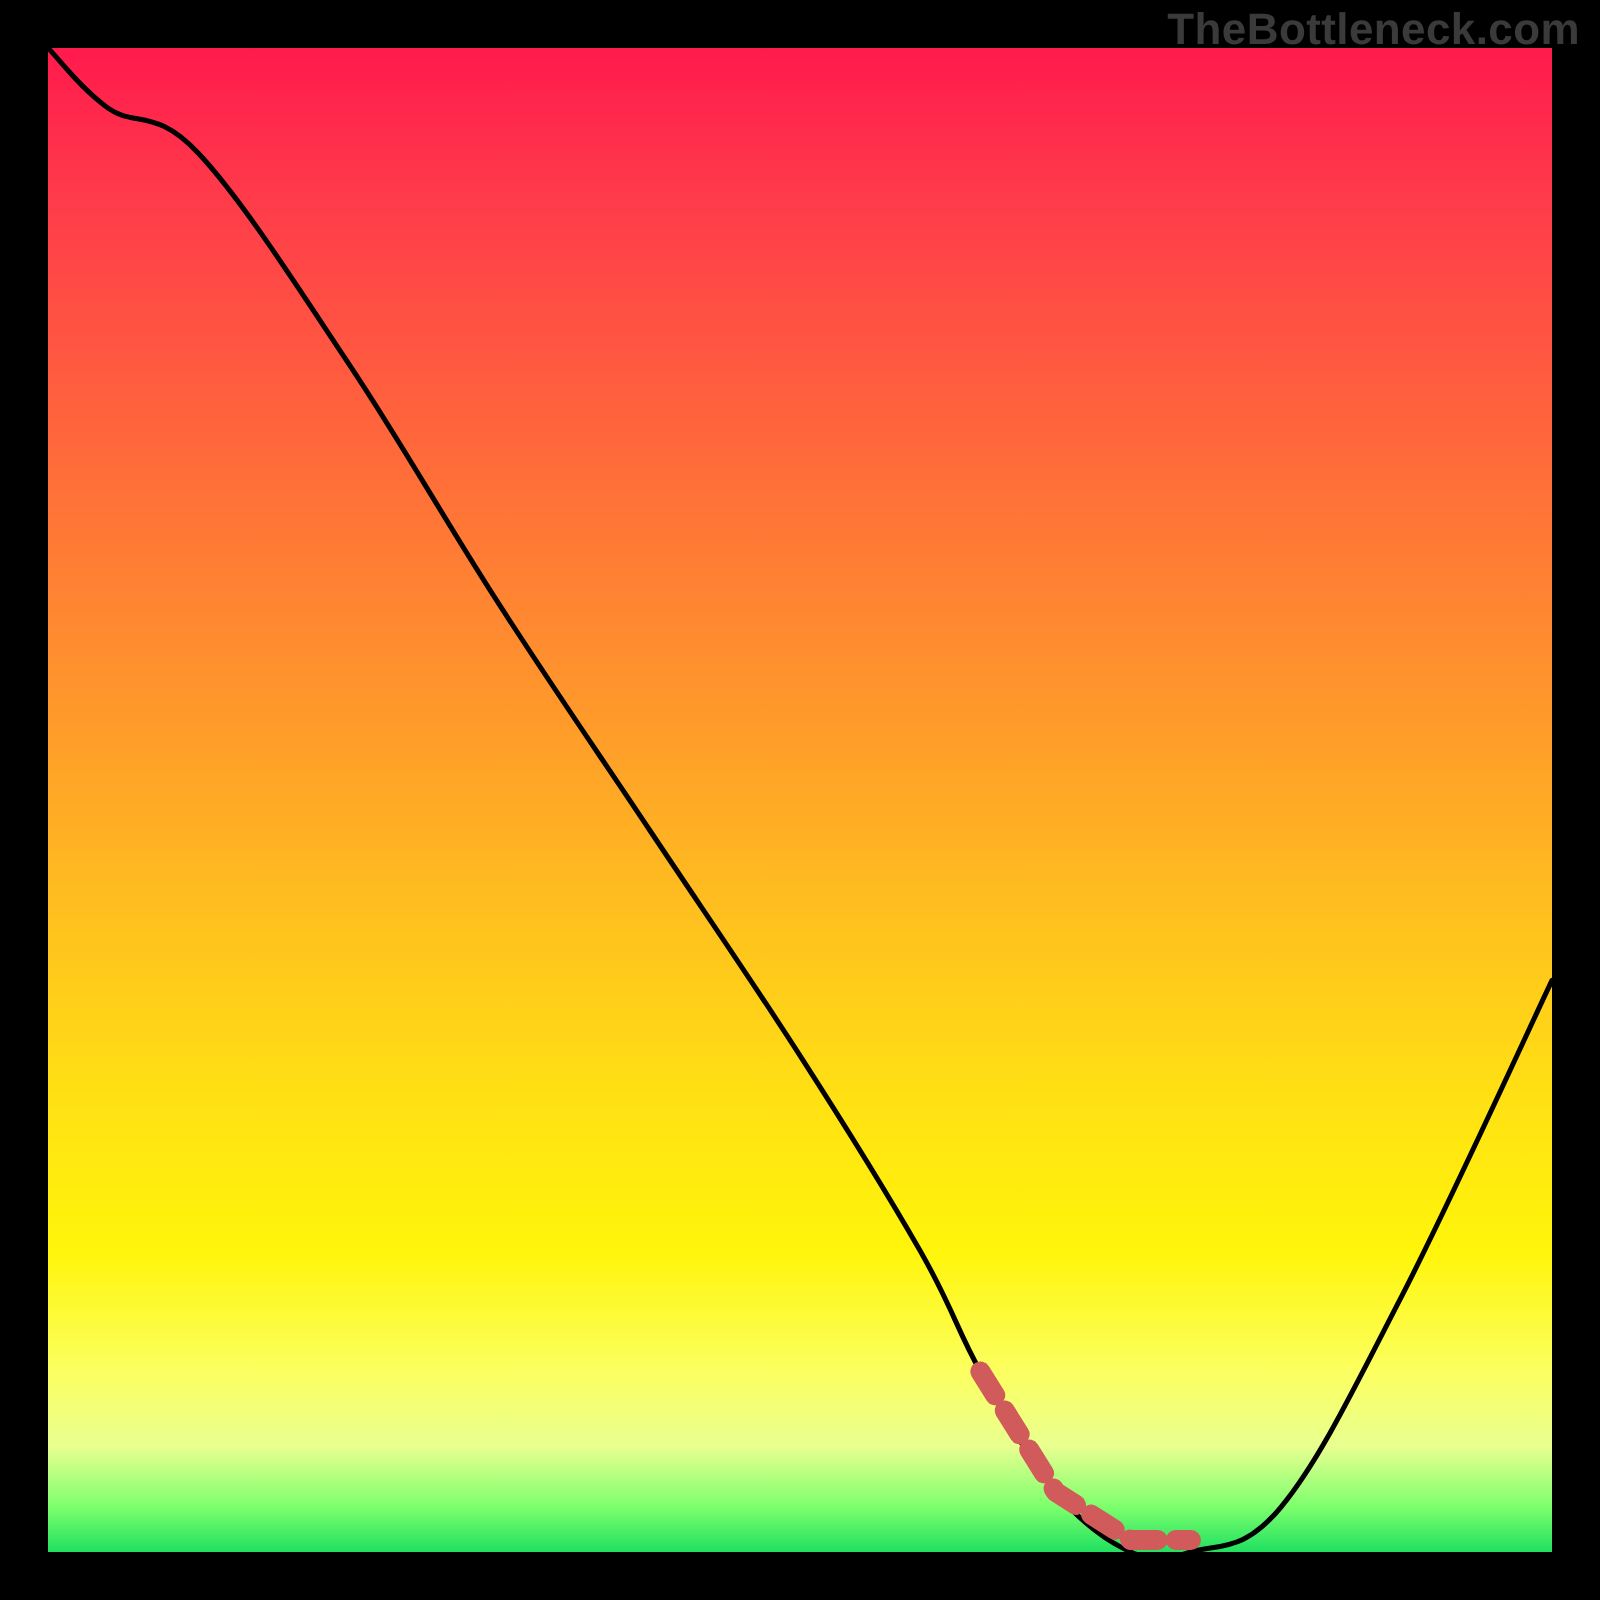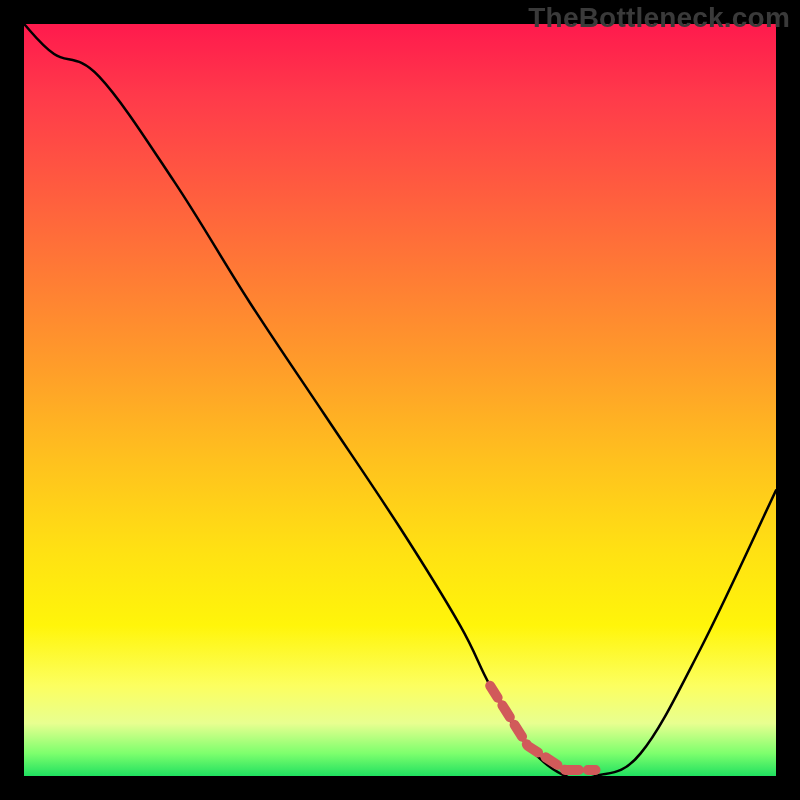--- a/index.html
+++ b/index.html
@@ -48,21 +48,21 @@
   }
   .svg-layer {
     position: absolute;
     inset: 0;
   }
   .watermark {
     position: absolute;
     top: 2px;
     right: 10px;
     color: #3a3a3a;
-    font-size: 28px;
+    font-size: 22px;
     font-weight: 600;
     letter-spacing: 0.2px;
     user-select: none;
   }
 </style>
 </head>
 <body>
 
 <div class="frame">
   <div class="plot-area">

